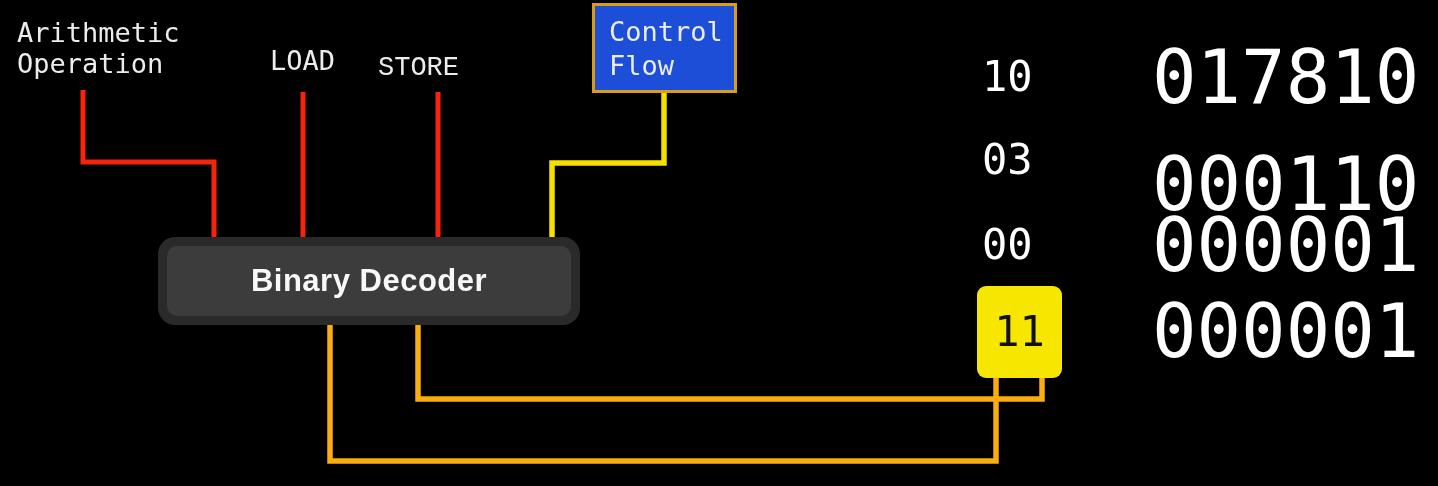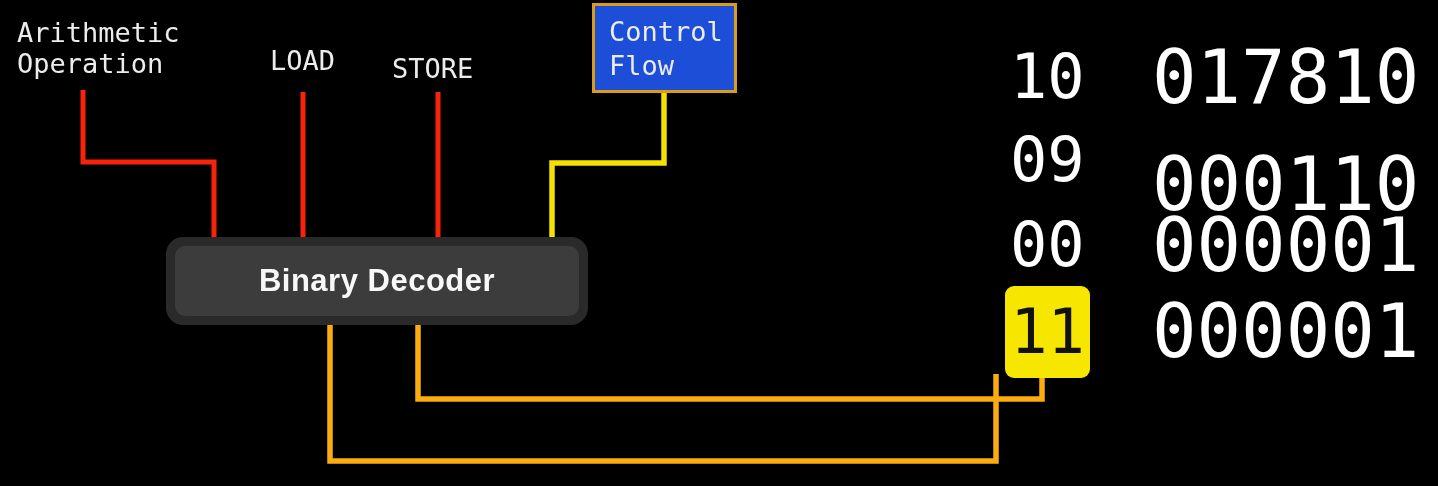--- a/index.html
+++ b/index.html
@@ -22,39 +22,39 @@
     position: absolute; left: 592px; top: 3px;
     width: 145px; height: 90px; box-sizing: border-box;
     border: 3px solid var(--control-flow-border, #DA9D15);
     background: #1d4ed8;
     padding: 9px 0 0 14px;
     color: var(--label-text, #ECECEC);
     font-size: 27px; line-height: 34px;
     white-space: pre-line;
   }
   .decoder-outer {
-    position: absolute; left: 166px; top: 237px;
+    position: absolute; left: 158px; top: 237px;
     width: 422px; height: 88px;
     background: var(--decoder-outer, #2A2A2A);
     border-radius: 17px;
   }
   .decoder-inner {
     position: absolute; inset: 9px;
     background: var(--decoder-inner, #3C3C3C);
     border-radius: 10px;
     display: flex; align-items: center; justify-content: center;
   }
   .decoder-label {
     font-family: "Liberation Sans", sans-serif;
     font-weight: bold; font-size: 31px;
     color: var(--decoder-label-text, #F8F8F8);
     letter-spacing: 0.5px;
   }
   .bin { position: absolute; color: var(--binary-text, #FFF); }
-  .bin-code { font-size: 62px; line-height: 66px; left: 982px; margin-left: 28px; }
+  .bin-code { font-size: 42px; line-height: 66px; left: 982px; }
   .bin-out  { font-size: 74px; line-height: 74px; left: 1152px; }
   .bin-code.highlight {
     left: 977px; width: 85px; height: 92px;
     background: var(--highlight-yellow, #F7E600);
     color: var(--highlight-text, #111);
     display: flex; align-items: center; justify-content: center;
     line-height: 62px;
   }
 </style>
 </head>
@@ -69,36 +69,36 @@
     <polyline points="664,93 664,163 552,163 552,242" fill="none" style="stroke: var(--wire-yellow)" stroke-width="5.5"></polyline>
     <polyline points="418,320 418,399 1042,399 1042,374" fill="none" style="stroke: var(--wire-orange)" stroke-width="5.5"></polyline>
     <polyline points="330,320 330,461 996,461 996,374" fill="none" style="stroke: var(--wire-orange)" stroke-width="5.5"></polyline>
   </svg>
 
   <div class="mono-label" style="left:17px; top:17px;">Arithmetic
 Operation</div>
 
   <div class="mono-label" style="left:270px; top:45px;">LOAD</div>
 
-  <div class="mono-label" style="left:392px; top:53px;">STORE</div>
+  <div class="mono-label" style="left:378px; top:53px;font-family:Liberation Mono, monospace;">STORE</div>
 
   <div class="control-flow-box">Control
 Flow</div>
 
   <div class="decoder-outer">
     <div class="decoder-inner">
       <span class="decoder-label">Binary Decoder</span>
     </div>
   </div>
 
   <div>
     <span class="bin bin-code" style="top:44px;">10</span>
     <span class="bin bin-out" style="top:40px;">017810</span>
 
-    <span class="bin bin-code" style="top:127px;">09</span>
+    <span class="bin bin-code" style="top:127px;">03</span>
     <span class="bin bin-out" style="top:123px;margin-top:24px;">000110</span>
 
     <span class="bin bin-code" style="top:212px;text-align:right;">00</span>
     <span class="bin bin-out" style="top:208px;">000001</span>
 
     <span class="bin bin-code highlight" style="top:286px;border-radius:9px;">11</span>
     <span class="bin bin-out" style="top:294px;">000001</span>
   </div>
 
 </div>

